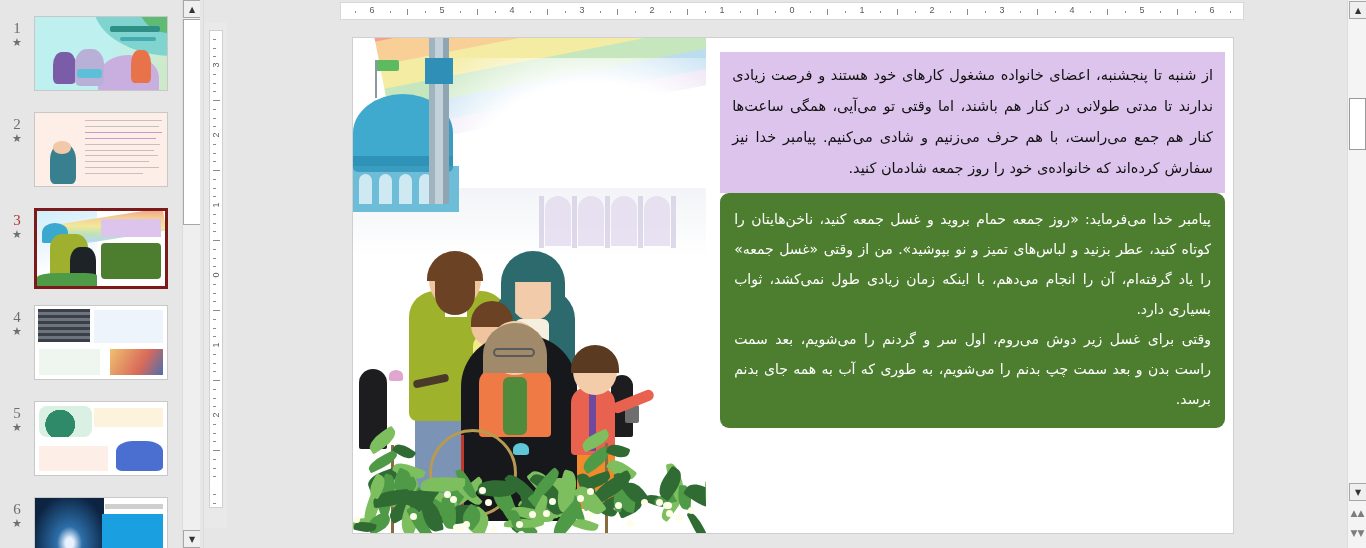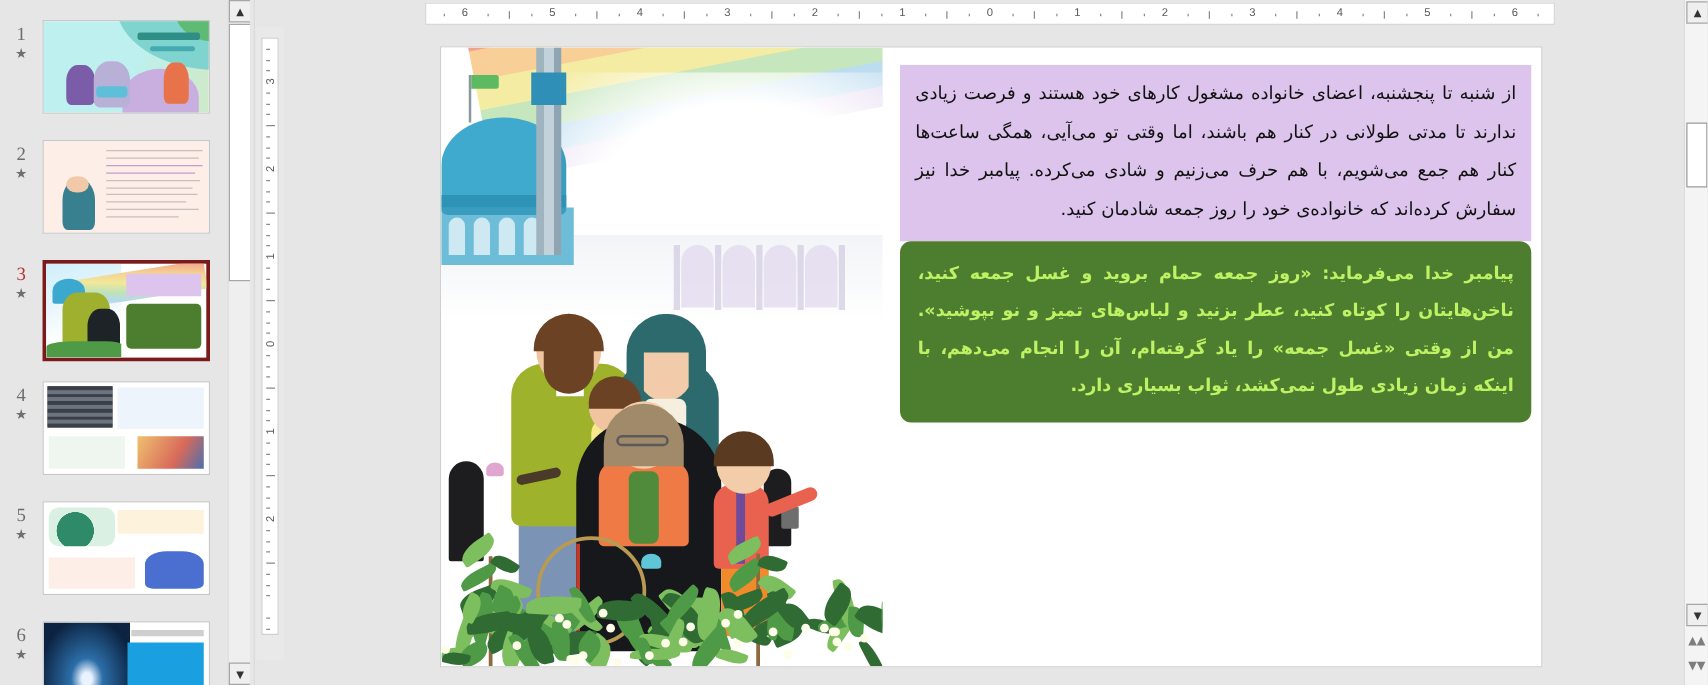--- a/index.html
+++ b/index.html
@@ -214,27 +214,26 @@
   }
   .sec-head.two { margin-top: 22px; }
   .box-purple {
     background: #ddc4ec; color: #111;
     padding: 8px 12px 9px 12px;
     font-size: 14.5px; line-height: 31px;
     text-align: justify; text-align-last: right;
     font-family: "DejaVu Sans", sans-serif;
   }
   .box-green {
-    background: #4d7e2f; color: #bef264;
+    background: #4d7e2f; color: #ffffff;
     padding: 11px 14px 14px 14px;
     border-radius: 9px;
     font-size: 14px; line-height: 30px;
     text-align: justify; text-align-last: right;
     font-family: "DejaVu Sans", sans-serif;
-    font-weight: bold;
   }
   .box-green p { margin: 0; }
 
   
   #slide-art {
     position: relative;
     width: 354px; height: 100%;
     overflow: hidden;
     background: linear-gradient(170deg,#ffffff 0%,#ffffff 100%);
   }
@@ -616,23 +615,24 @@
       <div class="rl-tick rl-minor" style="left: 818.5px;"></div>
       <div class="rl-tick rl-major" style="left: 836px; top: 6px; height: 6px;"></div>
       <div class="rl-tick rl-minor" style="left: 853.5px;"></div>
       <div class="rl-tick rl-minor" style="left: 888.5px;"></div>
     </div>
 
   <div id="canvas-area">
     <div id="slide">
 
       <div id="slide-text">
-        <div class="box-purple">از شنبه تا پنجشنبه، اعضای خانواده مشغول کارهای خود هستند و فرصت زیادی ندارند تا مدتی طولانی در کنار هم باشند، اما وقتی تو می‌آیی، همگی ساعت‌ها کنار هم جمع می‌شویم، با هم حرف می‌زنیم و شادی می‌کرده. پیامبر خدا نیز سفارش کرده‌اند که خانواده‌ی خود را روز جمعه شادمان کنید.</div>
+        <div class="box-purple">از شنبه تا پنجشنبه، اعضای خانواده مشغول کارهای خود هستند و فرصت زیادی ندارند تا مدتی طولانی در کنار هم باشند، اما وقتی تو می‌آیی، همگی ساعت‌ها کنار هم جمع می‌راست، با هم حرف می‌زنیم و شادی می‌کنیم. پیامبر خدا نیز سفارش کرده‌اند که خانواده‌ی خود را روز جمعه شادمان کنید.</div>
         <div class="box-green">
           <p>پیامبر خدا می‌فرماید: «روز جمعه حمام بروید و غسل جمعه کنید، ناخن‌هایتان را کوتاه کنید، عطر بزنید و لباس‌های تمیز و نو بپوشید». من از وقتی «غسل جمعه» را یاد گرفته‌ام، آن را انجام می‌دهم، با اینکه زمان زیادی طول نمی‌کشد، ثواب بسیاری دارد.</p>
+          <p>وقتی برای غسل زیر دوش می‌روم، اول سر و گردنم را می‌شویم، بعد سمت راست بدن و بعد سمت چپ بدنم را می‌شویم، به طوری که آب به همه جای بدنم برسد.</p>
         </div>
       </div>
 
       <div id="slide-art">
         <div class="art" id="sky"></div>
         <div class="art" id="rainbow"></div>
         <div class="art" id="haze"></div>
 
         <div class="art" id="wall"></div>
         <div class="art arch-post" style="left:186px;"></div>

